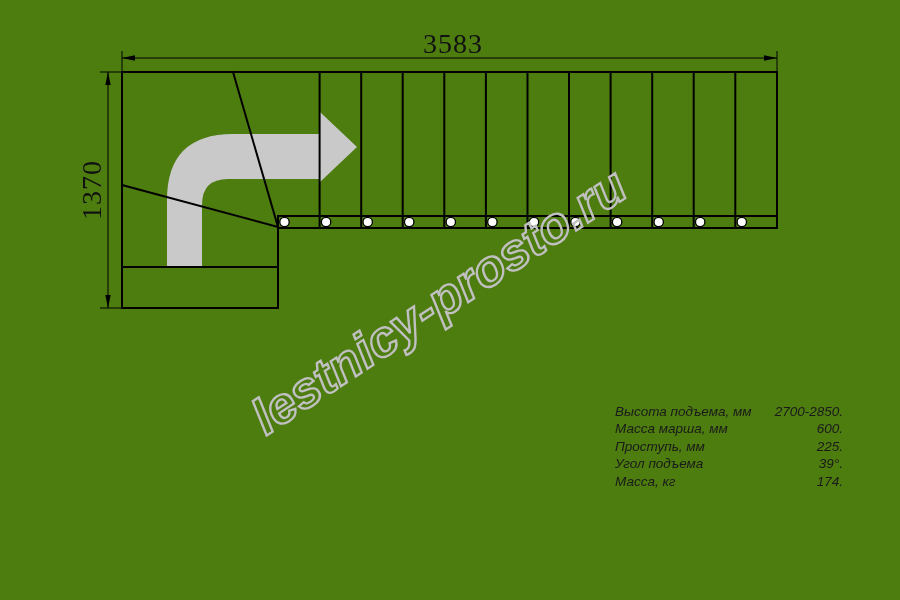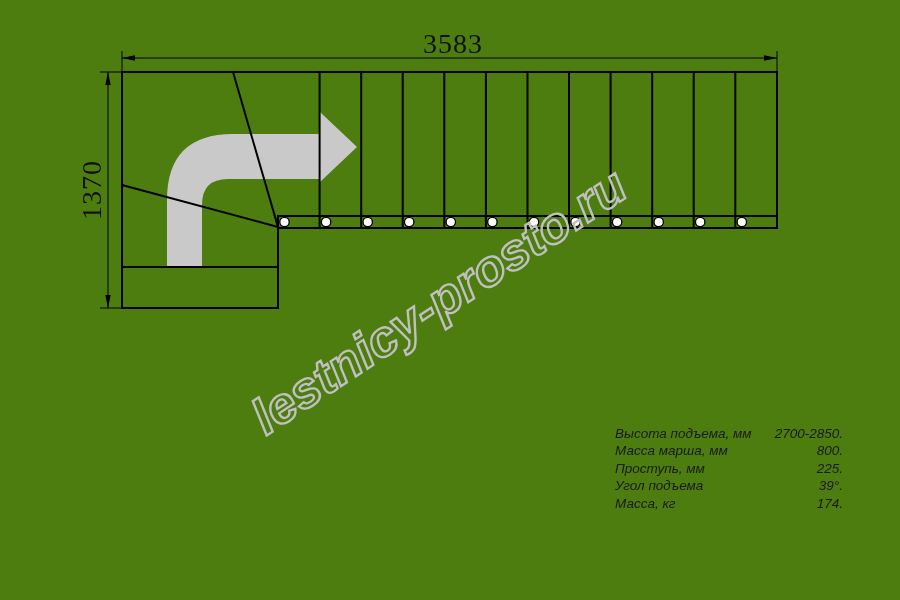--- a/index.html
+++ b/index.html
@@ -33,21 +33,21 @@
     font-size: 50px;
     font-weight: bold;
     font-style: italic;
     fill: none;
     stroke: #c0c0c0;
     stroke-width: 2.3px;
   }
   .specs {
     position: absolute;
     left: 615px;
-    top: 425px;
+    top: 403px;
     width: 228px;
     font-style: italic;
     font-size: 13.5px;
     line-height: 17.4px;
     color: #1a1a1a;
   }
   .spec-row {
     display: flex;
     justify-content: space-between;
     white-space: nowrap;
@@ -111,21 +111,21 @@
     <text class="watermark" x="0" y="0" textLength="437" lengthAdjust="spacingAndGlyphs" transform="translate(266 436) rotate(-33.5)">lestnicy-prosto.ru</text>
   </svg>
 
   <div class="specs" id="specs">
       <div class="spec-row">
         <span class="label">Высота подъема, мм</span>
         <span class="value">2700-2850.</span>
       </div>
       <div class="spec-row">
         <span class="label">Масса марша, мм</span>
-        <span class="value">800.</span>
+        <span class="value">600.</span>
       </div>
       <div class="spec-row">
         <span class="label">Проступь, мм</span>
         <span class="value">225.</span>
       </div>
       <div class="spec-row">
         <span class="label">Угол подъема</span>
         <span class="value">39°.</span>
       </div>
       <div class="spec-row">

